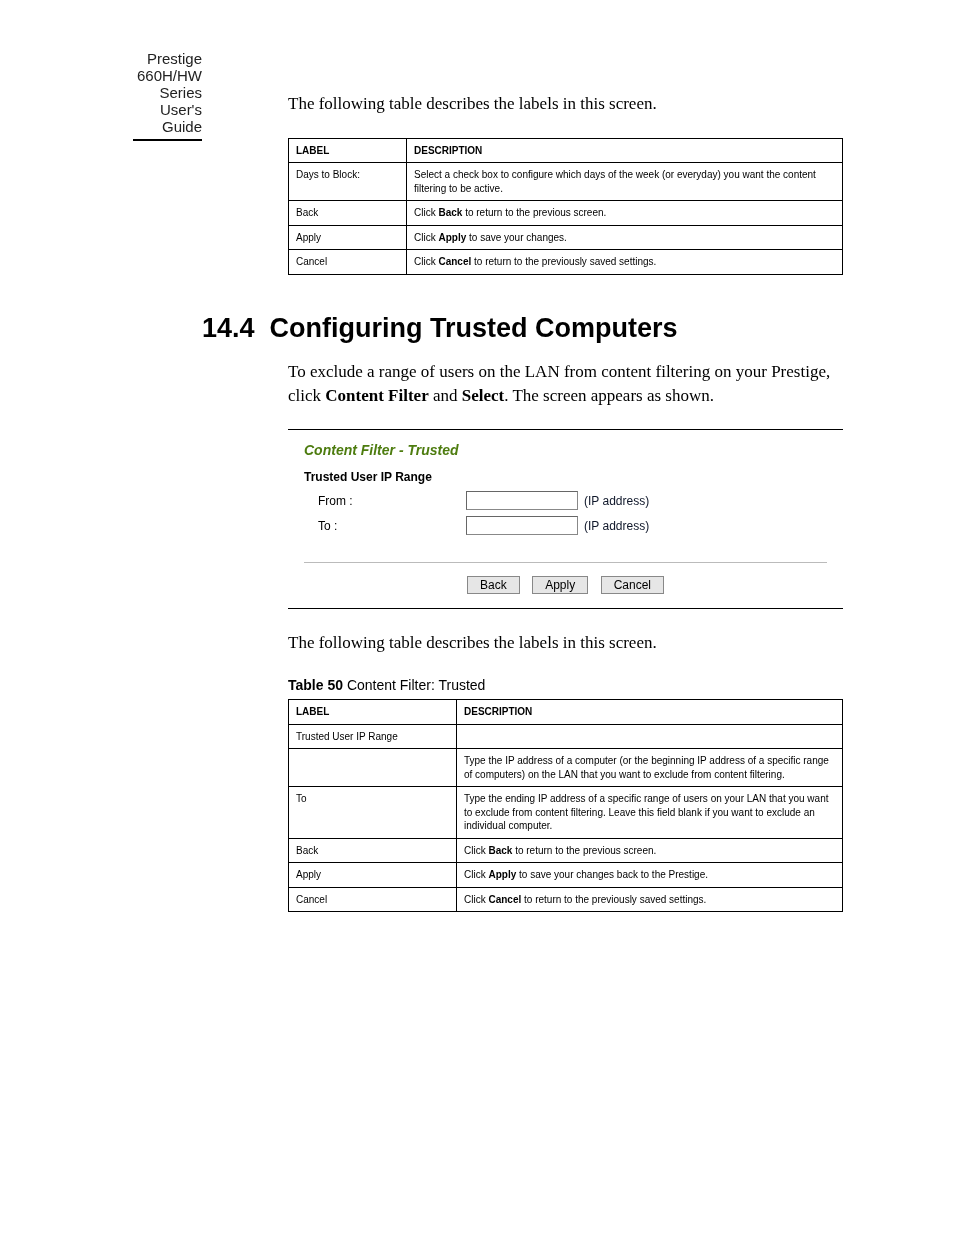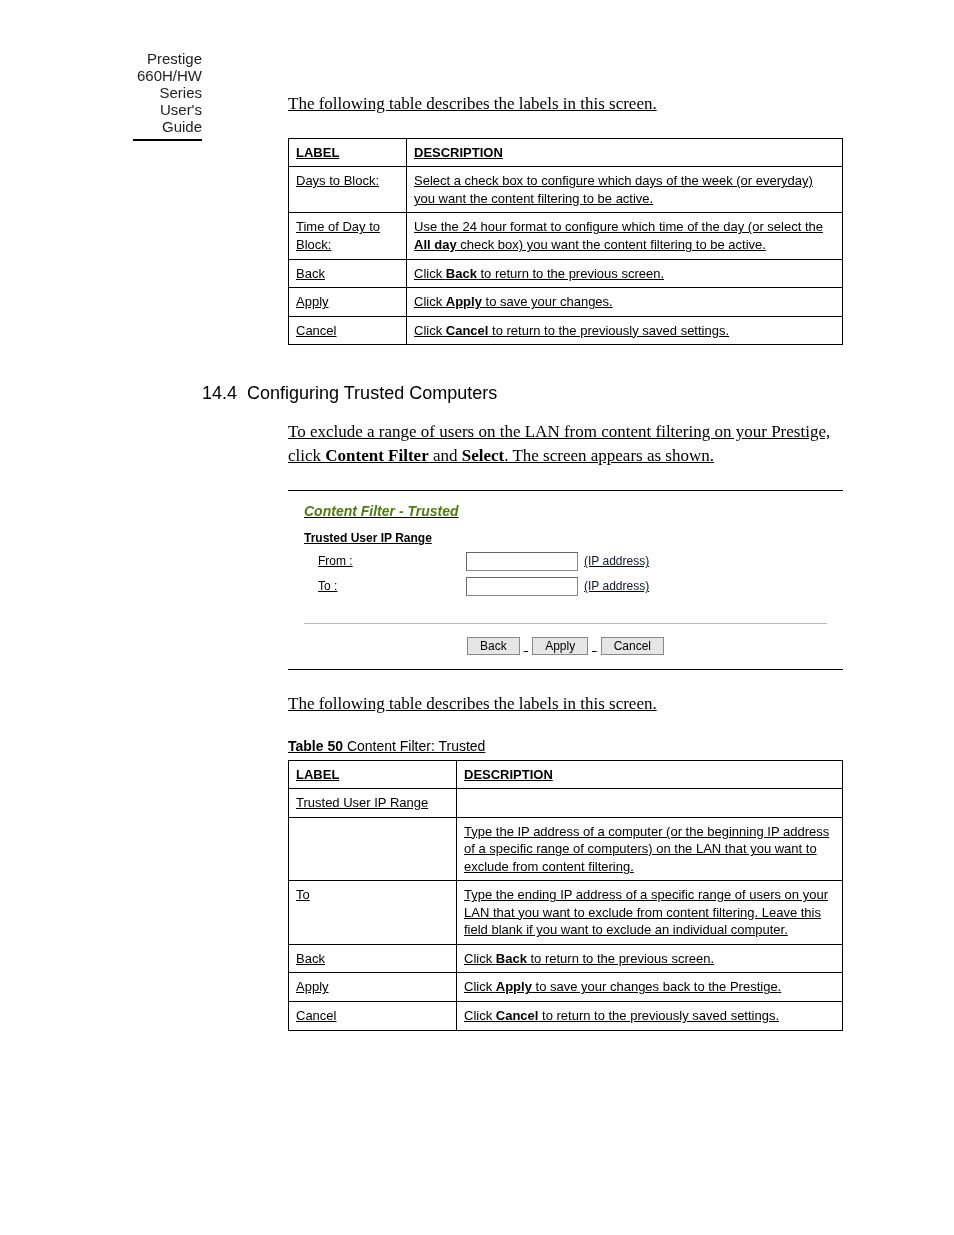--- a/index.html
+++ b/index.html
@@ -33,56 +33,55 @@
     border-top: 2px solid #000;
     margin: 0;
   }
   .content {
     flex: 1;
     padding-top: 32px;
   }
   .body-indent {
     margin-left: 86px;
     margin-right: 0;
-    text-decoration: underline;
   }
   .body-text {
     font-size: 17px;
     line-height: 1.4;
     margin: 10px 0 22px 0;
   }
   .caption {
     font-family: Arial, Helvetica, sans-serif;
     font-size: 14px;
     margin: 10px 0 6px 0;
   }
   .caption b { font-weight: bold; }
   table.data {
     border-collapse: collapse;
     width: 100%;
     font-family: Arial, Helvetica, sans-serif;
-    font-size: 13px;
+    font-size: 10px;
     margin-bottom: 4px;
   }
   table.data th, table.data td {
     border: 1px solid #000;
     padding: 5px 7px;
     text-align: left;
     vertical-align: top;
     line-height: 1.35;
   }
   table.data th {
     font-weight: bold;
   }
   .col1-a { width: 118px; }
   .col1-b { width: 168px; }
   h2.section {
     font-family: Arial, Helvetica, sans-serif;
-    font-weight: normal;
-    font-size: 18px;
+    font-weight: bold;
+    font-size: 27px;
     margin: 38px 0 16px 0;
   }
   
   .figure-box {
     width: 555px;
     border-top: 1px solid #000;
     border-bottom: 1px solid #000;
     font-family: Arial, Helvetica, sans-serif;
     margin-bottom: 22px;
   }
@@ -168,24 +167,20 @@
 
       <table class="data">
         <tbody>
             <tr>
           <th class="col1-a">LABEL</th>
           <th>DESCRIPTION</th>
         </tr>
         <tr>
           <td>Days to Block:</td>
           <td>Select a check box to configure which days of the week (or everyday) you want the content filtering to be active.</td>
-        </tr>
-        <tr>
-          <td>Time of Day to Block:</td>
-          <td><span>Use the 24 hour format to configure which time of the day (or select the </span><b>All day</b><span> check box) you want the content filtering to be active.</span></td>
         </tr>
         <tr>
           <td>Back</td>
           <td><span>Click </span><b>Back</b><span> to return to the previous screen.</span></td>
         </tr>
         <tr>
           <td>Apply</td>
           <td><span>Click </span><b>Apply</b><span> to save your changes.</span></td>
         </tr>
         <tr>

